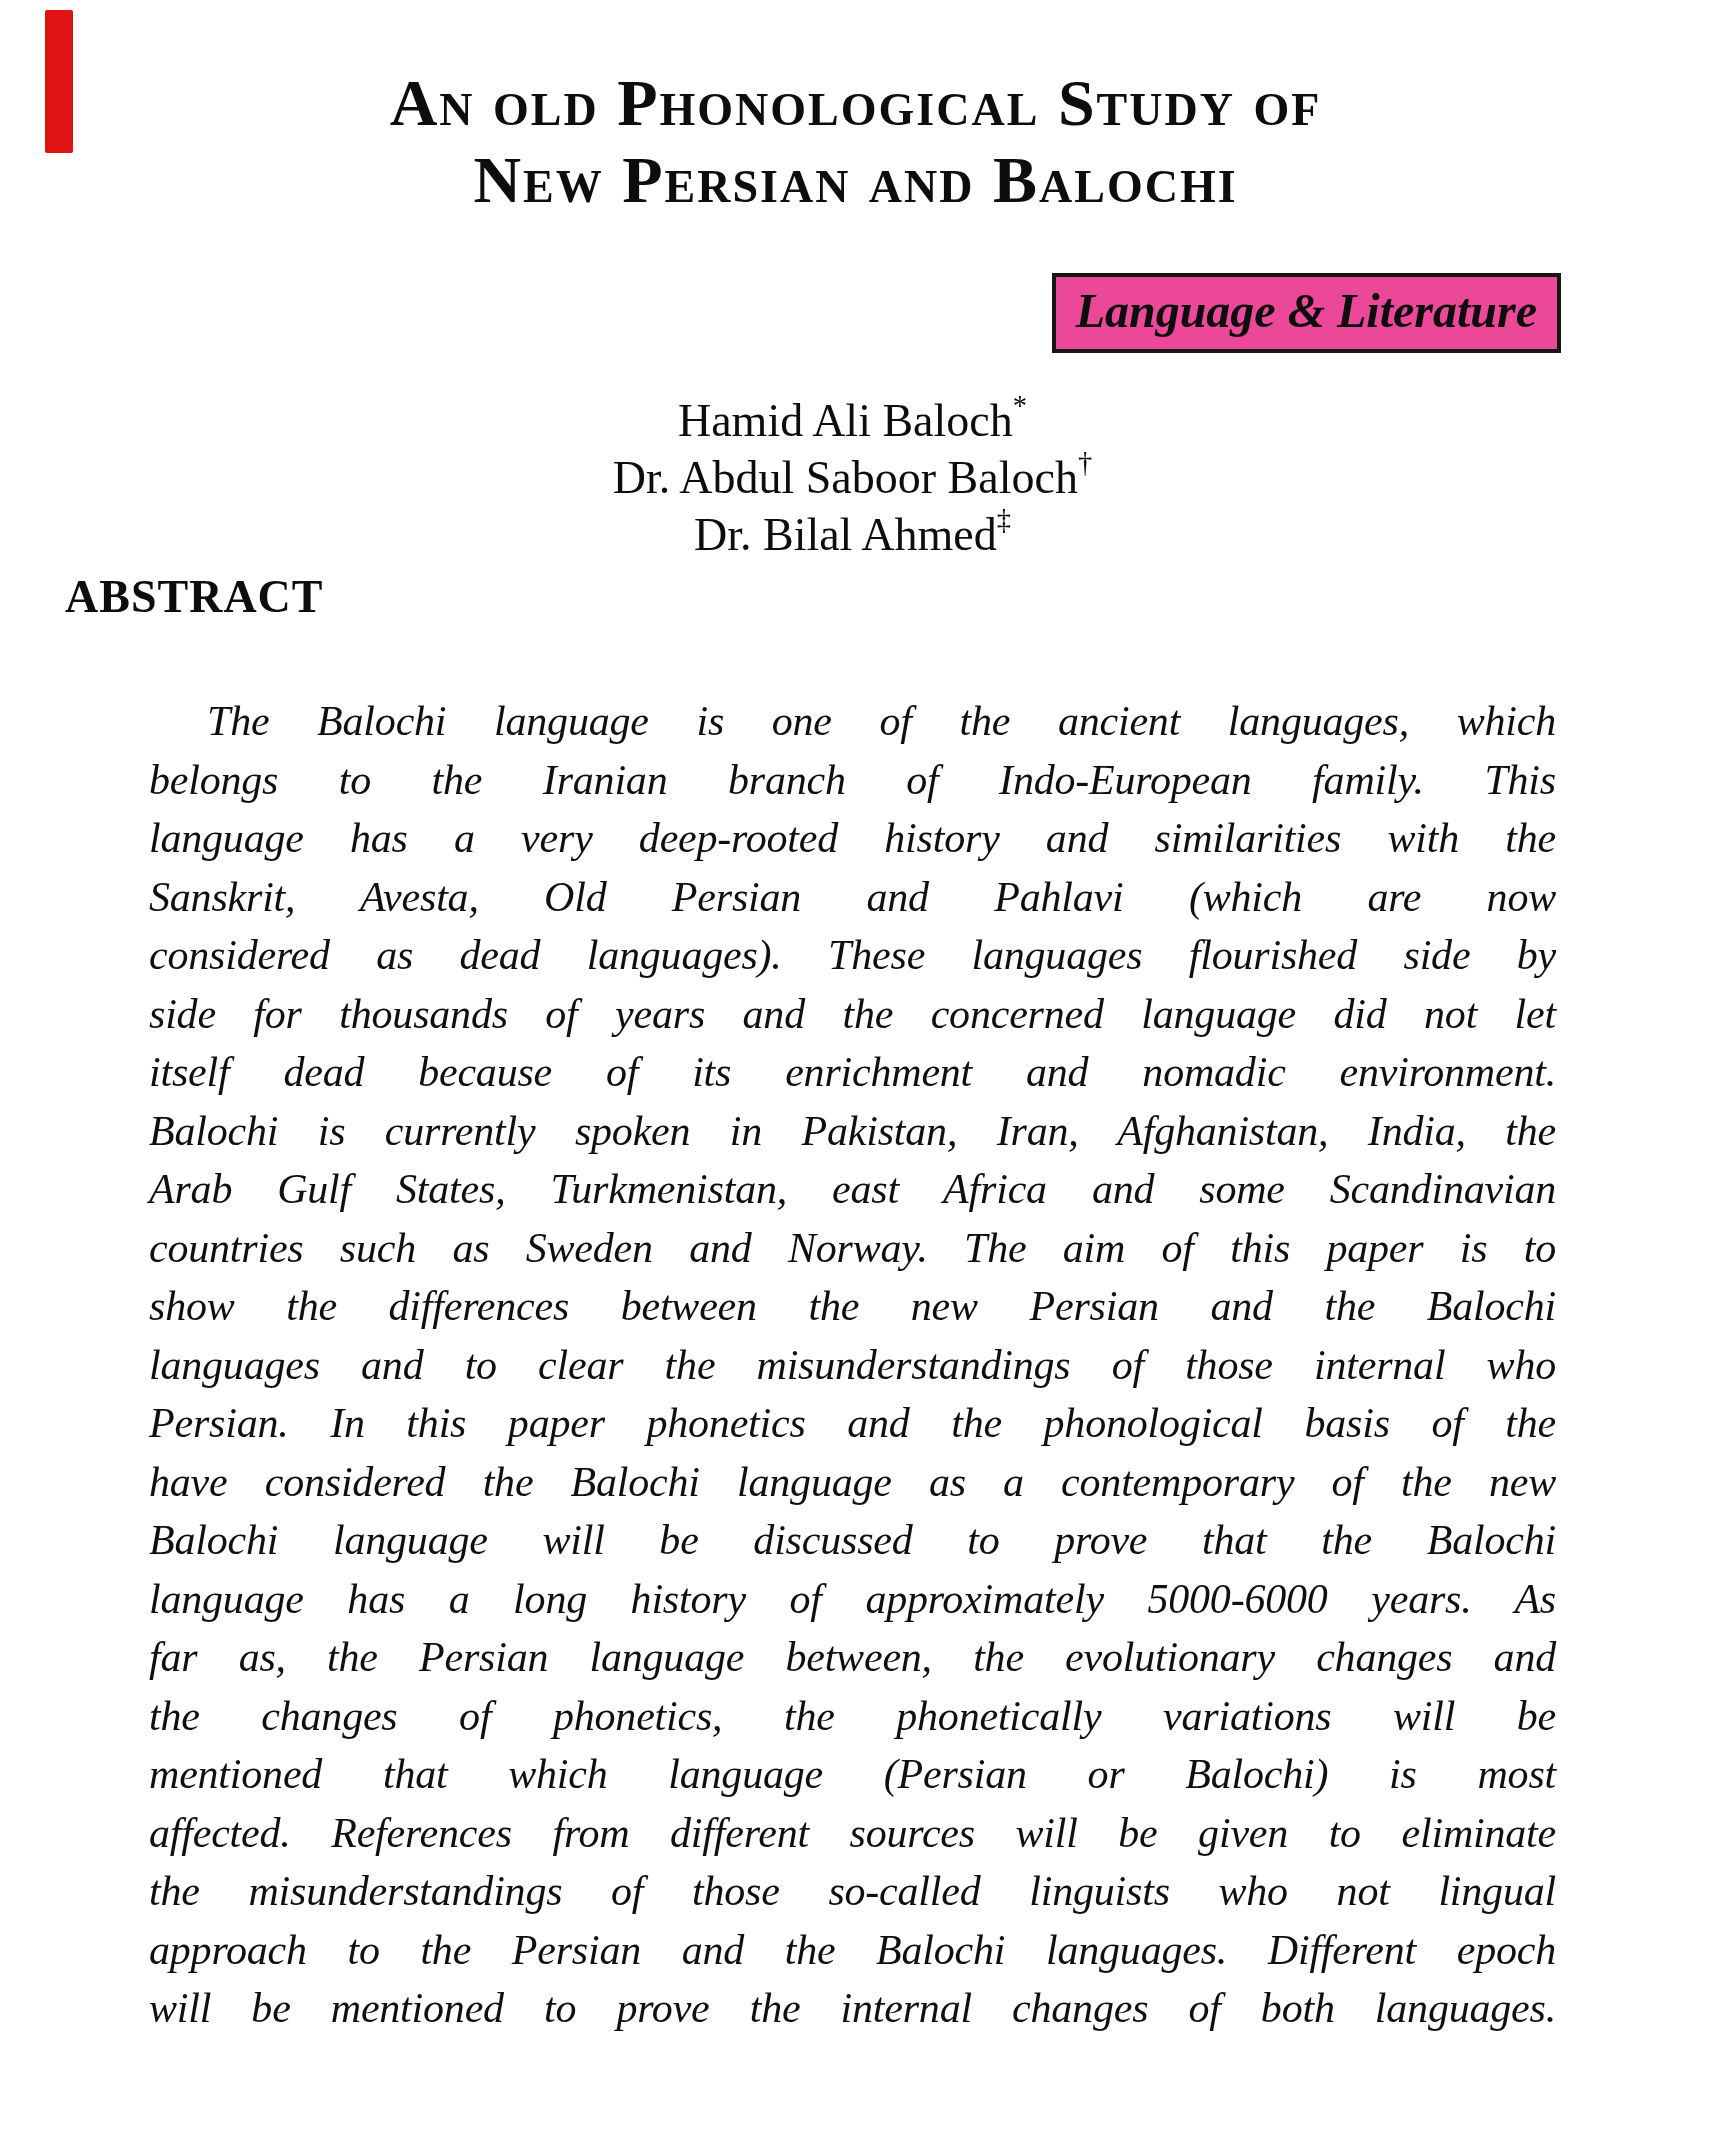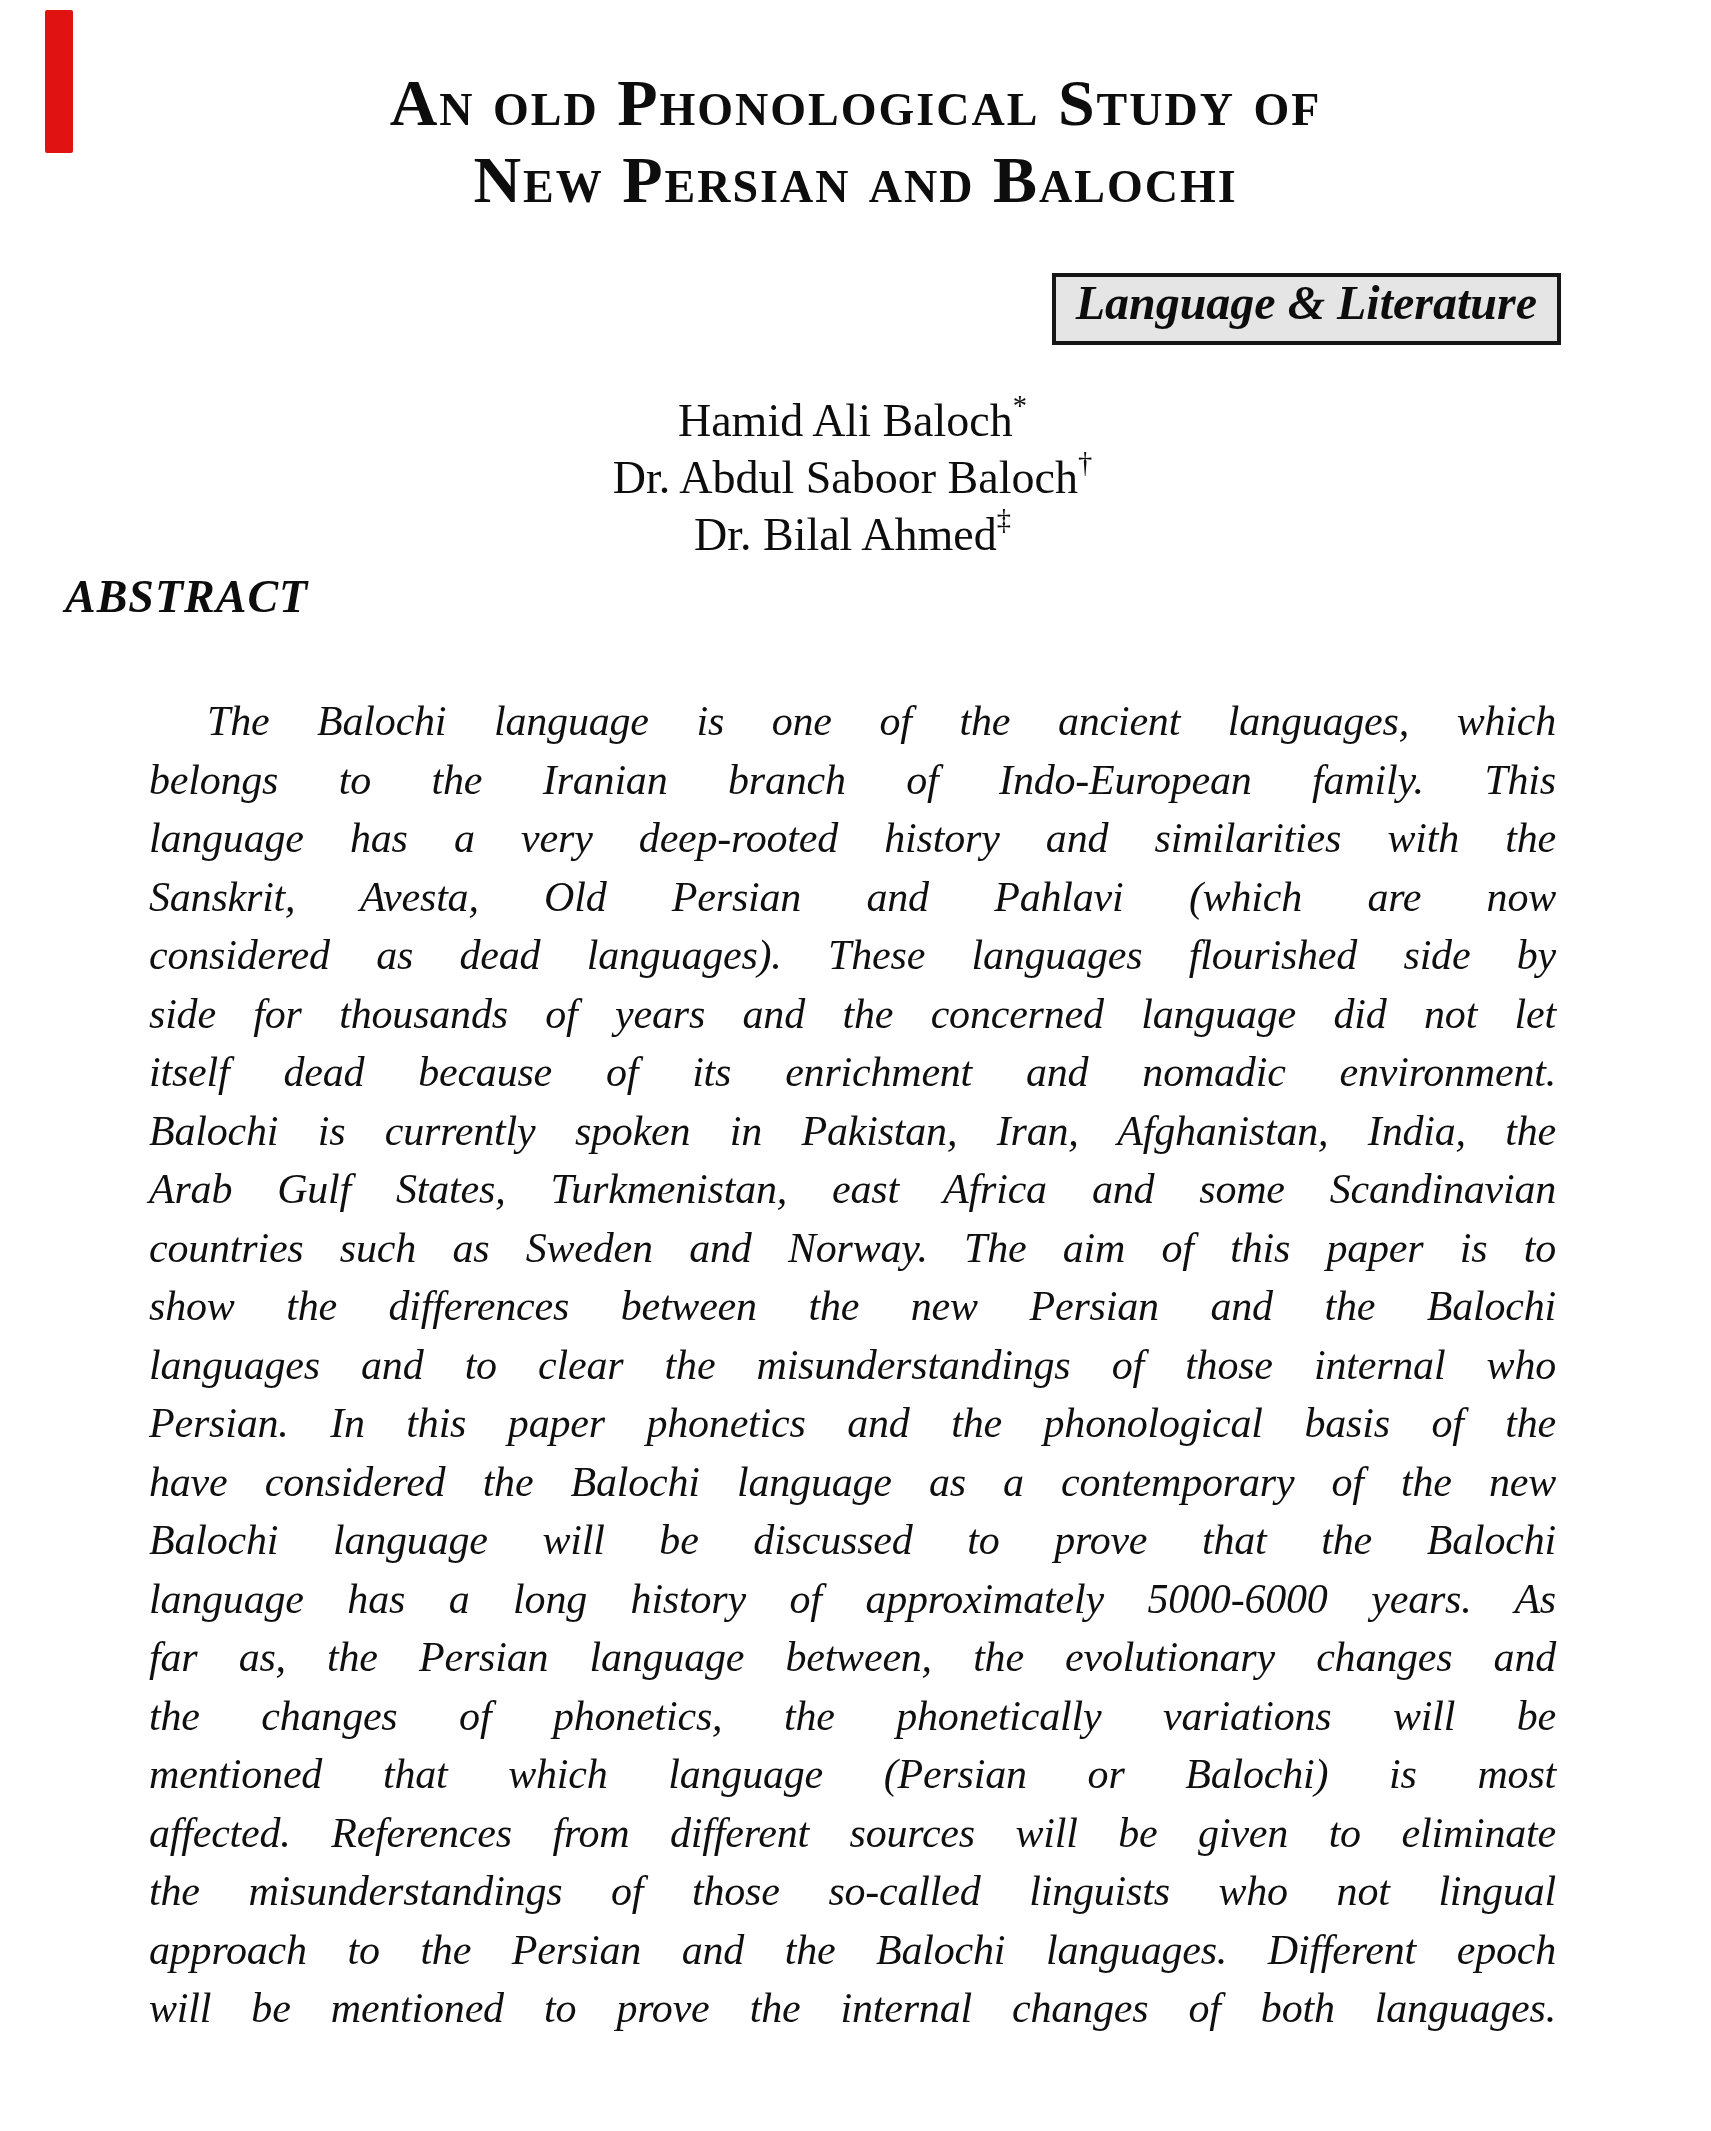--- a/index.html
+++ b/index.html
@@ -25,23 +25,23 @@
     text-align:center;
     font-weight:700;
     font-variant:small-caps;
     font-size:66px; line-height:77px;
     letter-spacing:2px;
     color:#0d0d0d;
   }
 
   .badge {
     position:absolute; top:273px; right:150px;
-    background:#e5e5e5;
+    background:#ec4899;
     border:4px solid #161616;
-    padding:0 20px 12px 20px;
+    padding:8px 20px 12px 20px;
     font-style:italic; font-weight:700;
     font-size:48px; line-height:52px;
     color:#0d0d0d;
     white-space:nowrap;
   }
 
   .authors {
     position:absolute; top:392px; left:149px; width:1407px;
     text-align:center;
     font-size:46px; line-height:57px;
@@ -50,21 +50,20 @@
   .author-line { white-space:nowrap; }
   .author-line sup {
     font-size:0.62em; line-height:0;
     position:relative; top:-0.18em;
   }
 
   .abstract-heading {
     position:absolute; top:570px; left:65px;
     font-weight:700; font-size:46px; letter-spacing:1px;
     color:#0d0d0d;
-    font-style:italic;
   }
 
   .abstract {
     position:absolute; top:692px; left:149px; width:1407px;
     font-style:italic;
     font-size:42px; line-height:58.5px;
     letter-spacing:-0.2px;
     color:#0f0f0f;
   }
   .abs-line {

